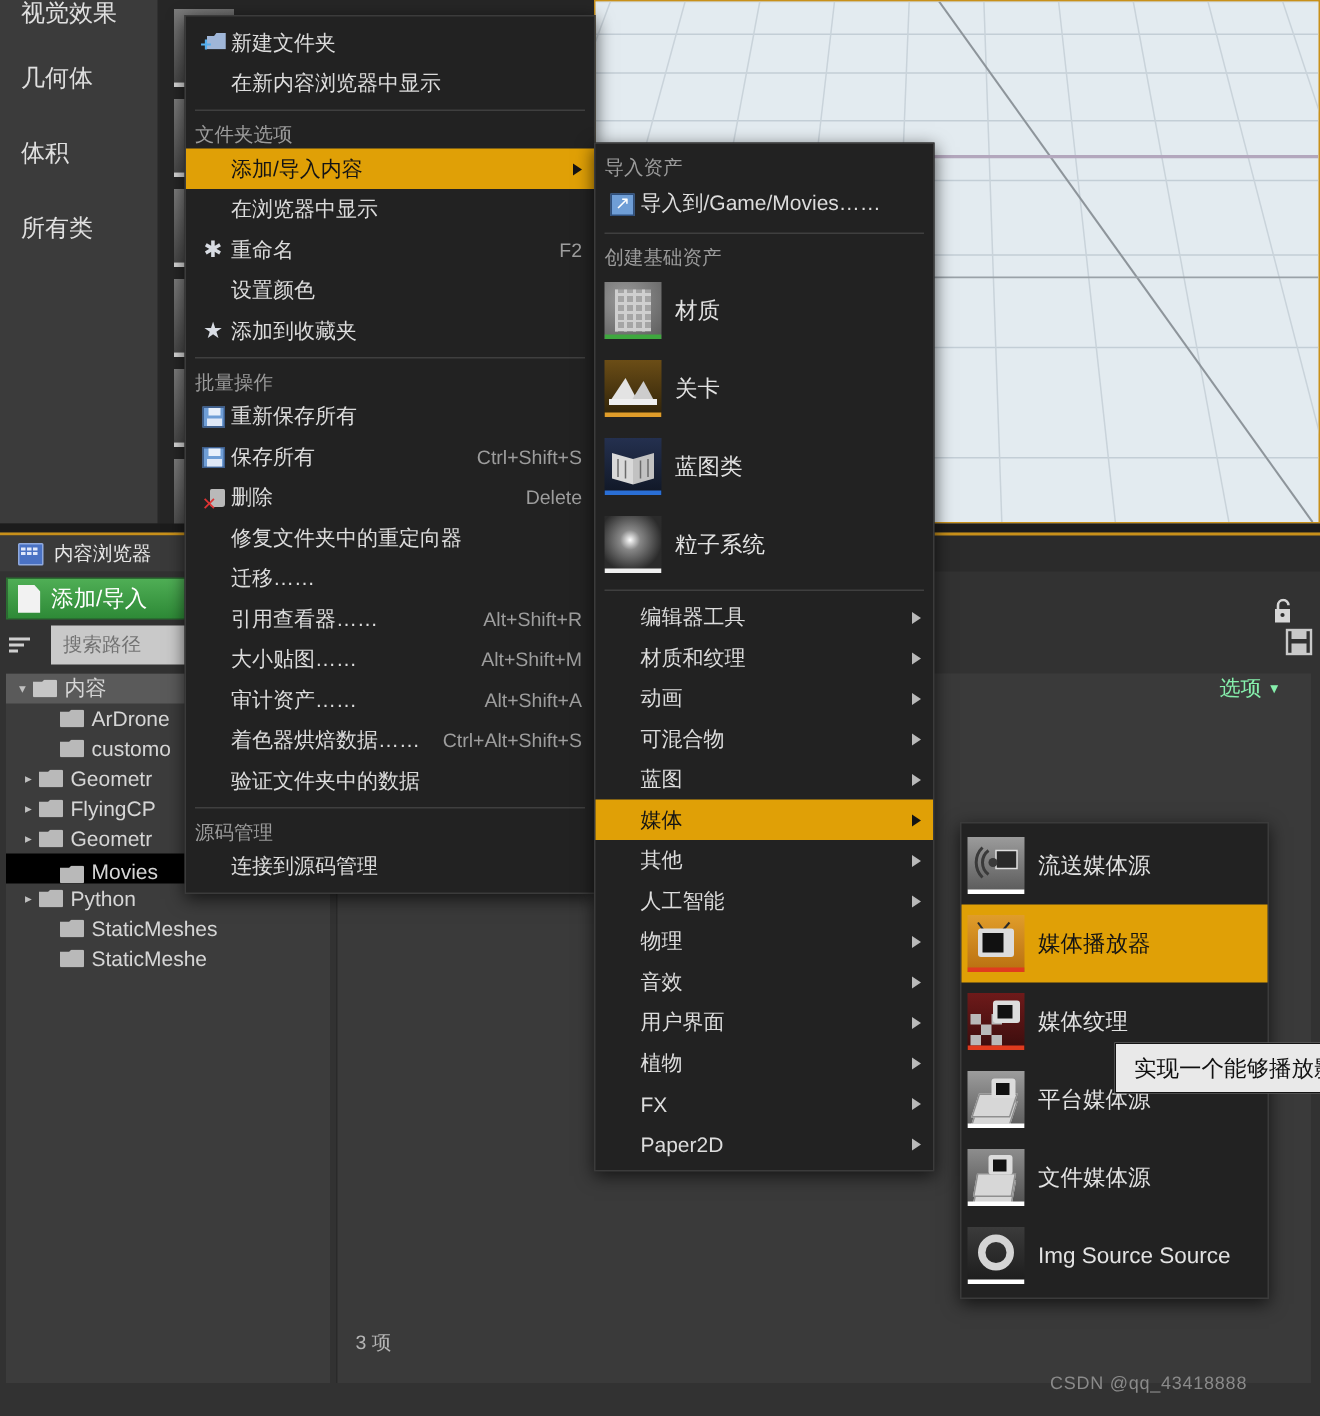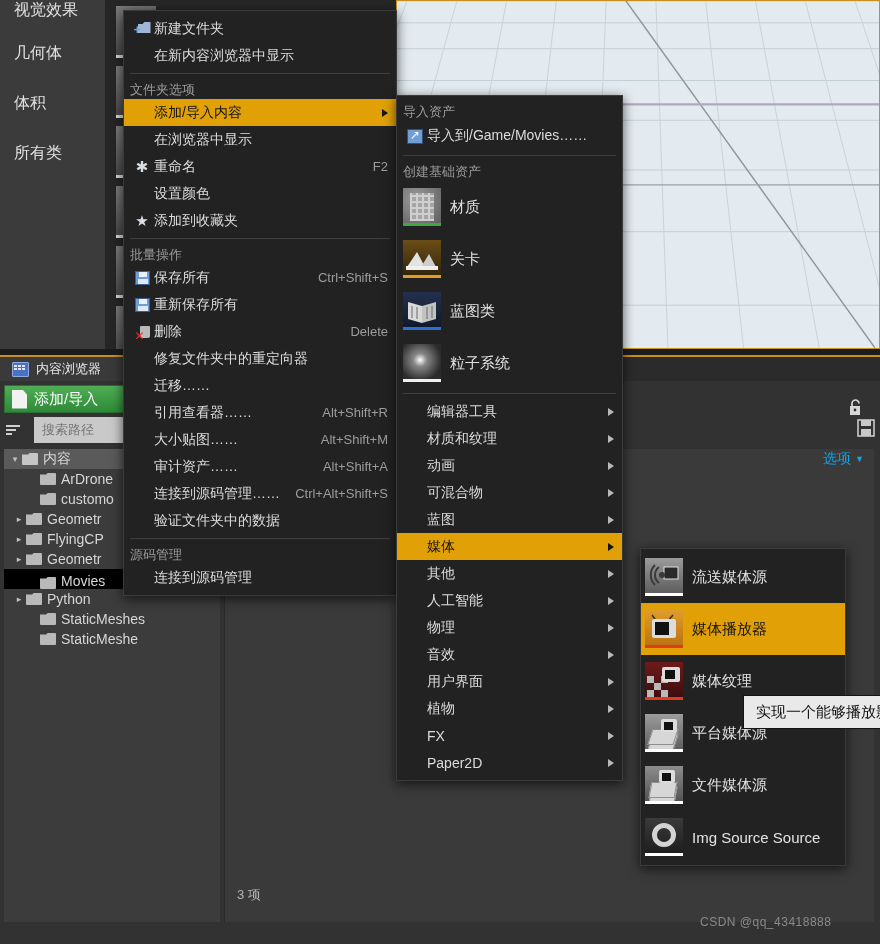--- a/index.html
+++ b/index.html
@@ -113,21 +113,21 @@
     position:absolute; right:1px; top:60px; width:8px; height:85px;
     background:#5f5f5f; border-radius:4px;
   }
 
   .asset-pane {
     position:absolute; left:224px; top:94px; right:6px; bottom:22px;
     background:#3a3a3a; border-left:1px solid #2a2a2a;
   }
   .item-count { position:absolute; left:12px; bottom:18px; color:#b5b5b5; font-size:13px; }
   .options-btn {
-    position:absolute; right:10px; top:1px; color:#0ea5e9; font-size:14px;
+    position:absolute; right:20px; top:1px; color:#86efac; font-size:14px;
     display:flex; align-items:center; gap:4px;
   }
   .lock-ico { position:absolute; right:10px; top:-50px; width:16px; height:17px; }
   .save-ico {
     position:absolute; right:4px; top:62px; width:20px; height:22px;
   }
 
   
   .menu {
     position:absolute; background:#222222; border:1px solid #3b3b3b;
@@ -429,29 +429,29 @@
     <span class="lbl">添加到收藏夹</span>
   </div>
 
   <div class="sep"></div>
   <div class="sect">批量操作</div>
 
   <div class="mi">
     <span class="ico">
         <span class="ic-save"></span>
       </span>
-    <span class="lbl">保存所有</span>
-    <span class="sc">Ctrl+Shift+S</span>
+    <span class="lbl">重新保存所有</span>
   </div>
 
   <div class="mi">
     <span class="ico">
         <span class="ic-save"></span>
       </span>
-    <span class="lbl">重新保存所有</span>
+    <span class="lbl">保存所有</span>
+    <span class="sc">Ctrl+Shift+S</span>
   </div>
 
   <div class="mi">
     <span class="ico">
       <span class="ic-del">
           <span class="can"></span>
           <span class="x">✕</span>
         </span>
     </span>
     <span class="lbl">删除</span>
@@ -470,21 +470,21 @@
   </div>
   <div class="mi noico">
     <span class="lbl">大小贴图……</span>
     <span class="sc">Alt+Shift+M</span>
   </div>
   <div class="mi noico">
     <span class="lbl">审计资产……</span>
     <span class="sc">Alt+Shift+A</span>
   </div>
   <div class="mi noico">
-    <span class="lbl">连接到源码管理……</span>
+    <span class="lbl">着色器烘焙数据……</span>
     <span class="sc">Ctrl+Alt+Shift+S</span>
   </div>
   <div class="mi noico">
     <span class="lbl">验证文件夹中的数据</span>
   </div>
 
   <div class="sep"></div>
   <div class="sect">源码管理</div>
   <div class="mi noico">
     <span class="lbl">连接到源码管理</span>

